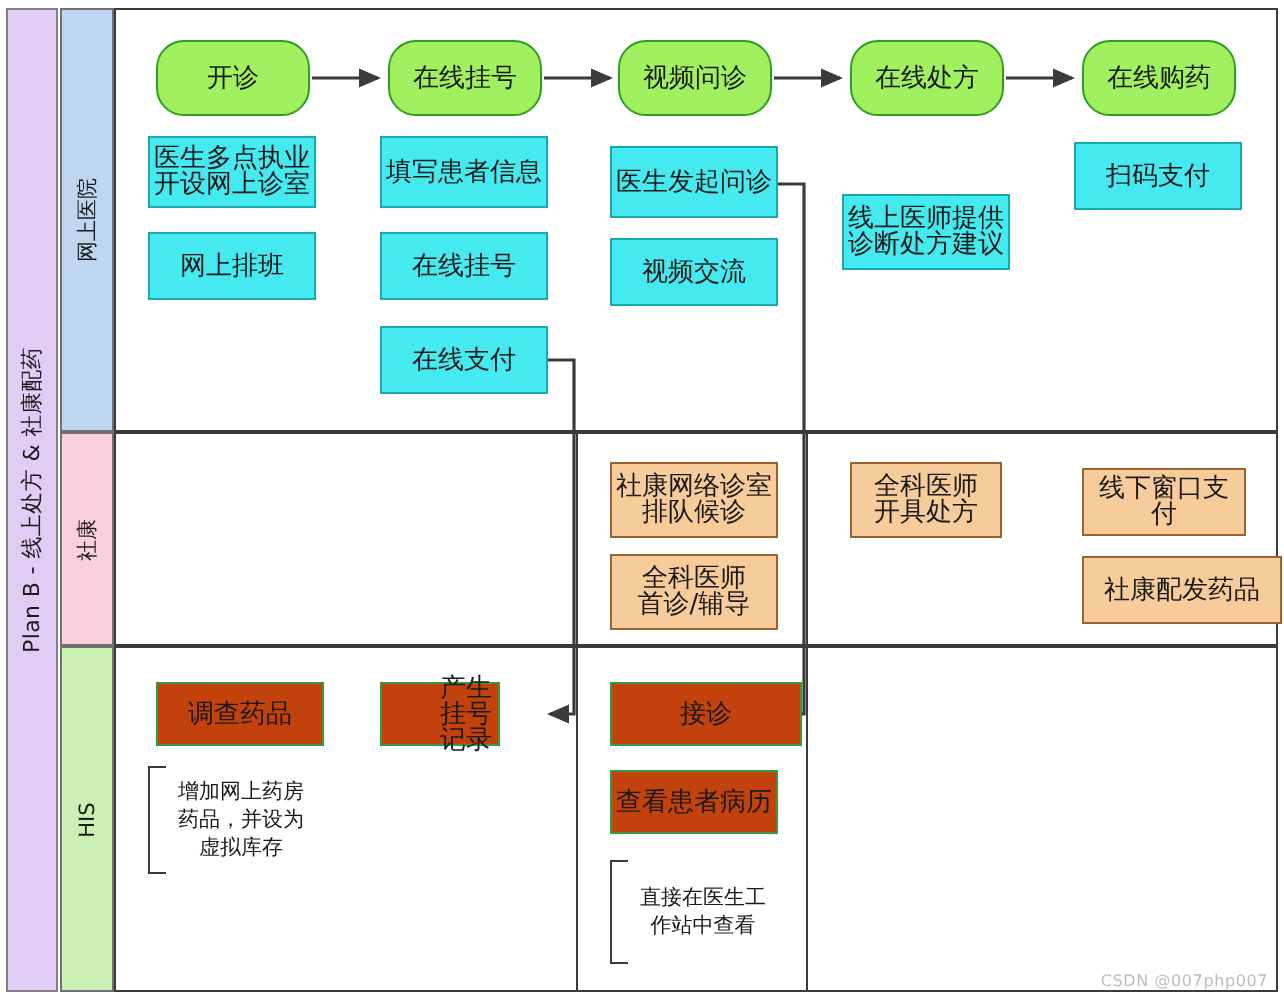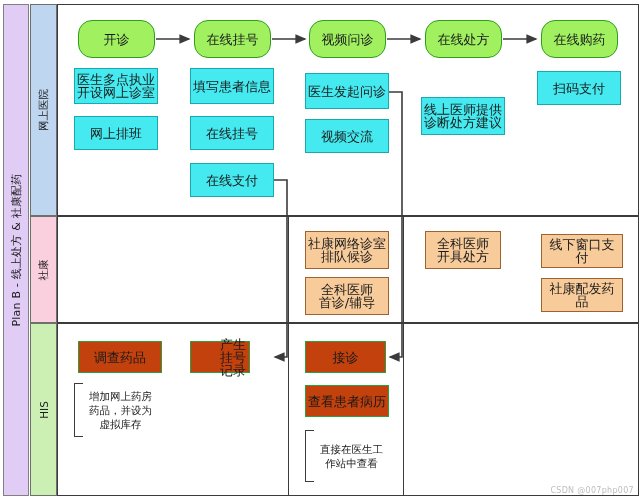--- a/index.html
+++ b/index.html
@@ -183,31 +183,31 @@
   </div>
   <div class="node n-orange" style="left:305px;top:277px;width:84px;height:38px;">
     <span>全科医师<br>首诊/辅导</span>
   </div>
   <div class="node n-orange" style="left:425px;top:231px;width:76px;height:38px;">
     <span>全科医师<br>开具处方</span>
   </div>
   <div class="node n-orange" style="left:541px;top:234px;width:82px;height:34px;">
     <span>线下窗口支付</span>
   </div>
-  <div class="node n-orange" style="left:541px;top:278px;width:82px;height:34px;">
+  <div class="node n-orange" style="left:541px;top:278px;width:100px;height:34px;">
     <span>社康配发药品</span>
   </div>
 
   <div class="node n-green" style="left:78px;top:341px;width:84px;height:32px;">
     <span>调查药品</span>
   </div>
   <div class="node n-green" style="left:190px;top:341px;width:60px;height:32px;padding-left:28px;">
     <span>产生挂号记录</span>
   </div>
-  <div class="node n-green" style="left:305px;top:341px;width:81px;height:32px;">
+  <div class="node n-green" style="left:305px;top:341px;width:96px;height:32px;">
     <span>接诊</span>
   </div>
   <div class="node n-green" style="left:305px;top:385px;width:84px;height:32px;">
     <span>查看患者病历</span>
   </div>
 
   <div class="note" style="left:74px;top:383px;width:86px;height:54px;">
     <span>增加网上药房<br>药品，并设为<br>虚拟库存</span>
   </div>
   <div class="note" style="left:305px;top:430px;width:86px;height:52px;">

